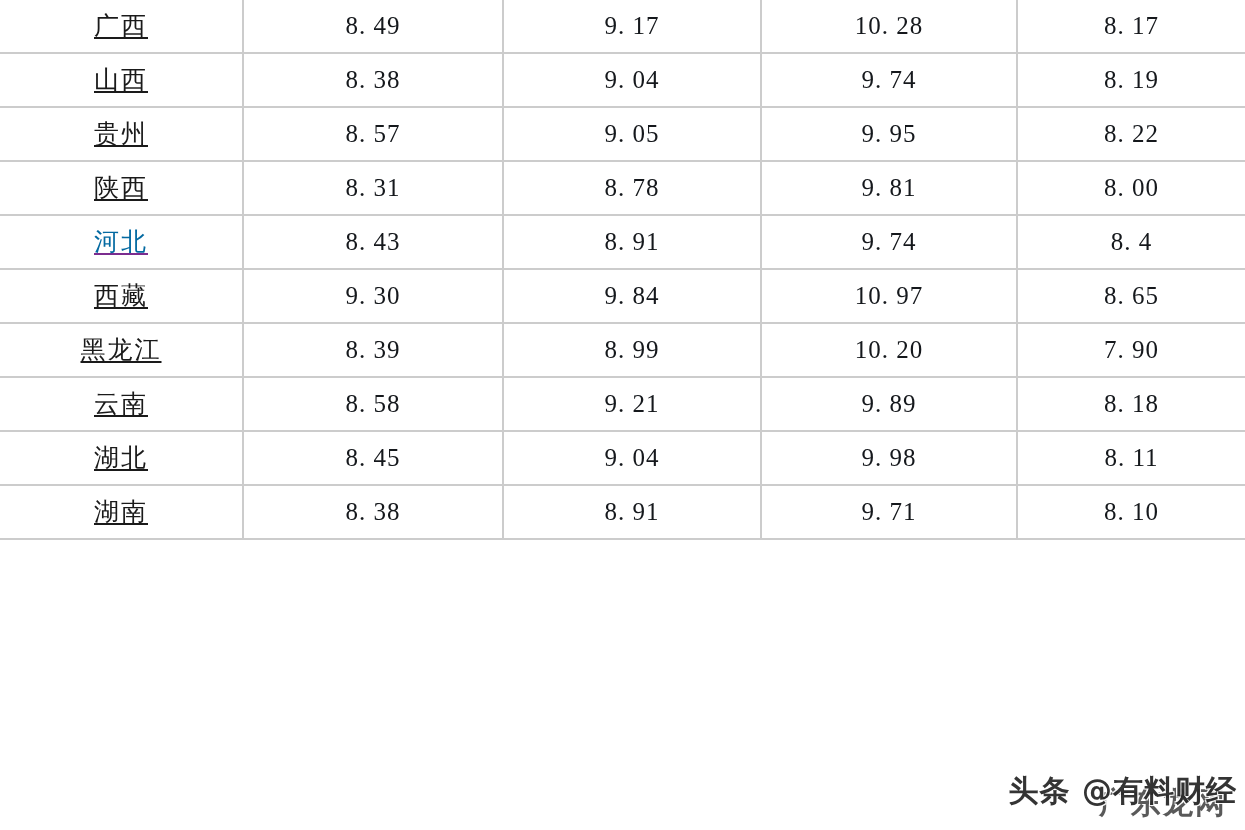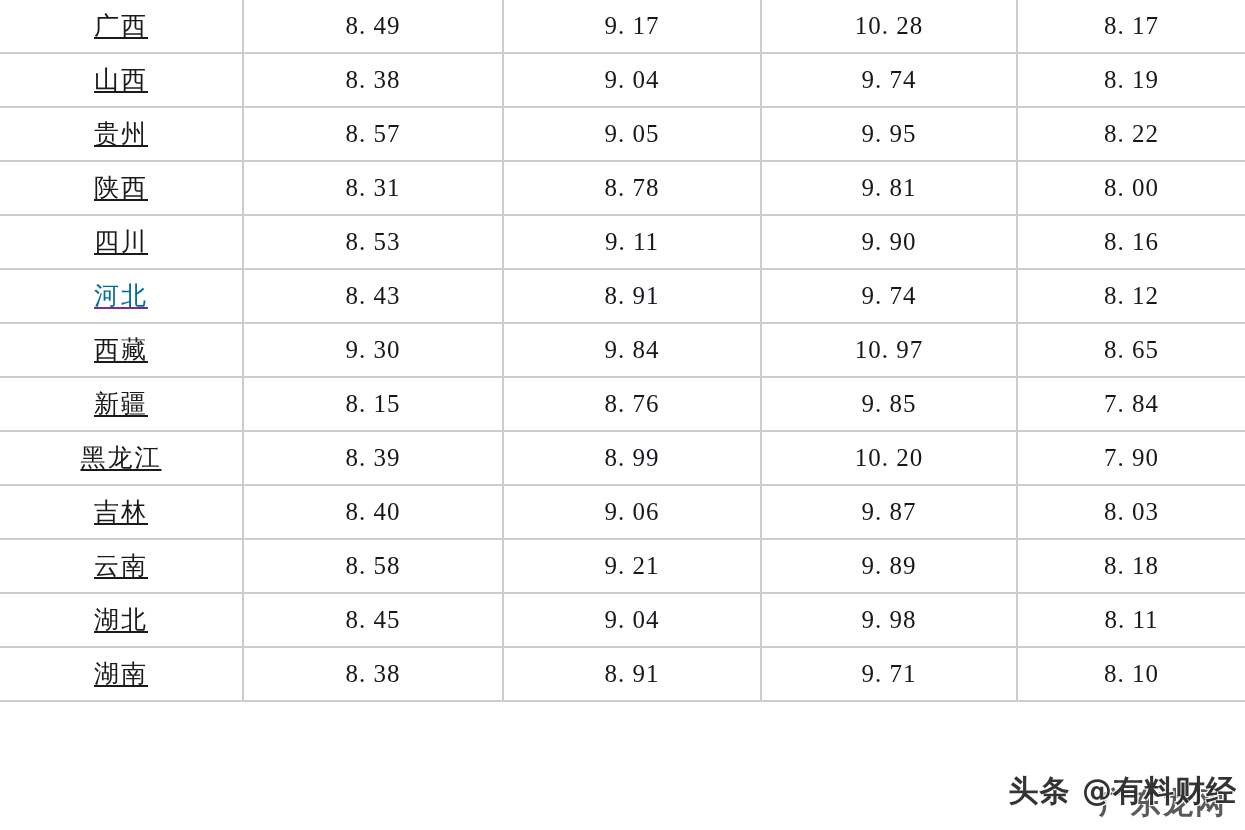--- a/index.html
+++ b/index.html
@@ -165,62 +165,41 @@
           <td class="col-last"><span class="num">8. 22</span></td>
         </tr>
         <tr>
           <td class="province-cell"><span class="province-link">陕西</span></td>
           <td><span class="num">8. 31</span></td>
           <td><span class="num">8. 78</span></td>
           <td><span class="num">9. 81</span></td>
           <td class="col-last"><span class="num">8. 00</span></td>
         </tr>
         <tr>
-          <td class="province-cell"><span class="province-link">四川</span></td>
-          <td><span class="num">8. 53</span></td>
-          <td><span class="num">9. 11</span></td>
-          <td><span class="num">9. 90</span></td>
-          <td class="col-last"><span class="num">8. 16</span></td>
-        </tr>
-        <tr>
           <td class="province-cell"><span class="province-link visited">河北</span></td>
           <td><span class="num">8. 43</span></td>
           <td><span class="num">8. 91</span></td>
           <td><span class="num">9. 74</span></td>
-          <td class="col-last"><span class="num">8. 12</span></td>
+          <td class="col-last"><span class="num">8. 4</span></td>
         </tr>
         <tr>
           <td class="province-cell"><span class="province-link">西藏</span></td>
           <td><span class="num">9. 30</span></td>
           <td><span class="num">9. 84</span></td>
           <td><span class="num">10. 97</span></td>
           <td class="col-last"><span class="num">8. 65</span></td>
         </tr>
         <tr>
-          <td class="province-cell"><span class="province-link">新疆</span></td>
-          <td><span class="num">8. 15</span></td>
-          <td><span class="num">8. 76</span></td>
-          <td><span class="num">9. 85</span></td>
-          <td class="col-last"><span class="num">7. 84</span></td>
-        </tr>
-        <tr>
           <td class="province-cell"><span class="province-link">黑龙江</span></td>
           <td><span class="num">8. 39</span></td>
           <td><span class="num">8. 99</span></td>
           <td><span class="num">10. 20</span></td>
           <td class="col-last"><span class="num">7. 90</span></td>
         </tr>
         <tr>
-          <td class="province-cell"><span class="province-link">吉林</span></td>
-          <td><span class="num">8. 40</span></td>
-          <td><span class="num">9. 06</span></td>
-          <td><span class="num">9. 87</span></td>
-          <td class="col-last"><span class="num">8. 03</span></td>
-        </tr>
-        <tr>
           <td class="province-cell"><span class="province-link">云南</span></td>
           <td><span class="num">8. 58</span></td>
           <td><span class="num">9. 21</span></td>
           <td><span class="num">9. 89</span></td>
           <td class="col-last"><span class="num">8. 18</span></td>
         </tr>
         <tr>
           <td class="province-cell"><span class="province-link">湖北</span></td>
           <td><span class="num">8. 45</span></td>
           <td><span class="num">9. 04</span></td>

